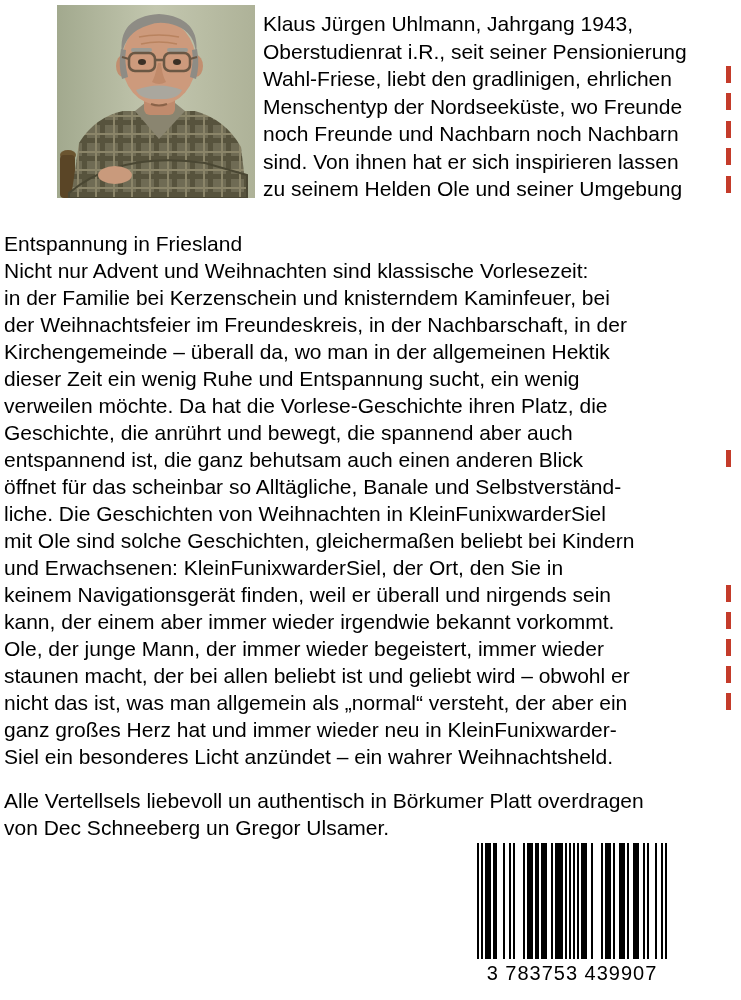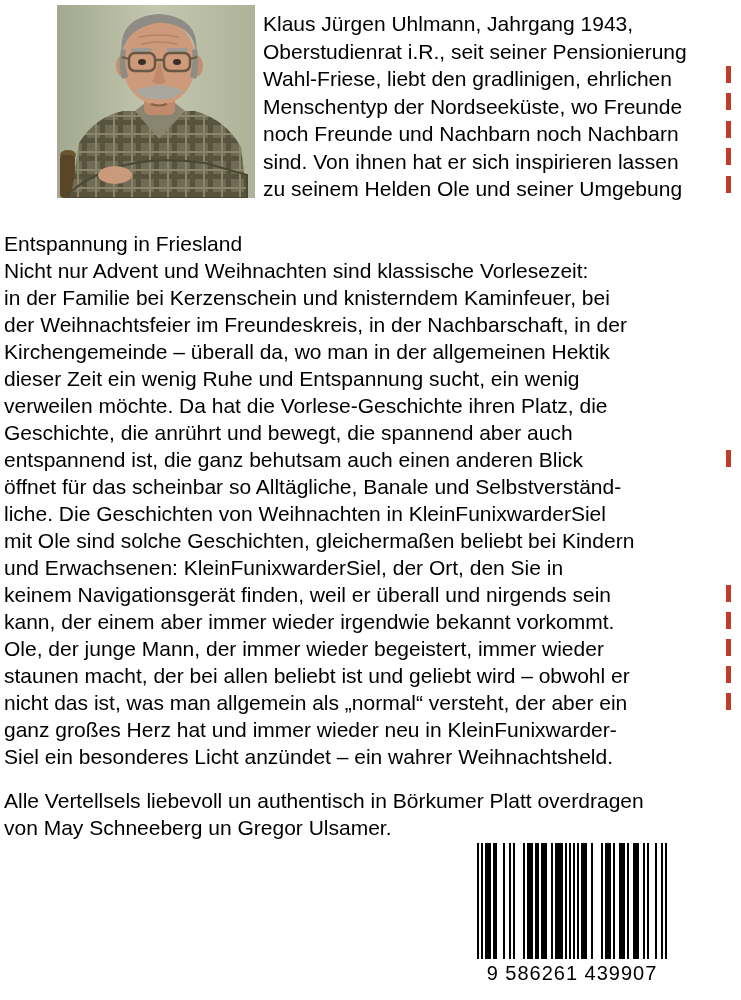--- a/index.html
+++ b/index.html
@@ -144,21 +144,21 @@
 keinem Navigationsgerät finden, weil er überall und nirgends sein
 kann, der einem aber immer wieder irgendwie bekannt vorkommt.
 Ole, der junge Mann, der immer wieder begeistert, immer wieder
 staunen macht, der bei allen beliebt ist und geliebt wird – obwohl er
 nicht das ist, was man allgemein als „normal“ versteht, der aber ein
 ganz großes Herz hat und immer wieder neu in KleinFunixwarder-
 Siel ein besonderes Licht anzündet – ein wahrer Weihnachtsheld.</div>
   </div>
 
   <div class="credits pre">Alle Vertellsels liebevoll un authentisch in Börkumer Platt overdragen
-von May Schneeberg un Gregor Ulsamer.</div>
+von Dec Schneeberg un Gregor Ulsamer.</div>
 
   <div class="barcode">
     <div class="barcode-bars">
         <div class="bc-module dark"></div>
         <div class="bc-module"></div>
         <div class="bc-module dark"></div>
         <div class="bc-module"></div>
         <div class="bc-module dark"></div>
         <div class="bc-module dark"></div>
         <div class="bc-module dark"></div>
@@ -244,21 +244,21 @@
         <div class="bc-module"></div>
         <div class="bc-module"></div>
         <div class="bc-module"></div>
         <div class="bc-module dark"></div>
         <div class="bc-module"></div>
         <div class="bc-module"></div>
         <div class="bc-module dark"></div>
         <div class="bc-module"></div>
         <div class="bc-module dark"></div>
       </div>
-    <div class="barcode-digits">9 586261 439907</div>
+    <div class="barcode-digits">3 783753 439907</div>
   </div>
 
 <div class="edge-mark" style="top: 66px; background: rgb(196, 59, 42);"></div>
     <div class="edge-mark" style="top: 93px; background: rgb(196, 59, 42);"></div>
     <div class="edge-mark" style="top: 121px; background: rgb(196, 59, 42);"></div>
     <div class="edge-mark" style="top: 148px; background: rgb(196, 59, 42);"></div>
     <div class="edge-mark" style="top: 176px; background: rgb(196, 59, 42);"></div>
     <div class="edge-mark" style="top: 450px; background: rgb(196, 59, 42);"></div>
     <div class="edge-mark" style="top: 585px; background: rgb(196, 59, 42);"></div>
     <div class="edge-mark" style="top: 612px; background: rgb(196, 59, 42);"></div>

